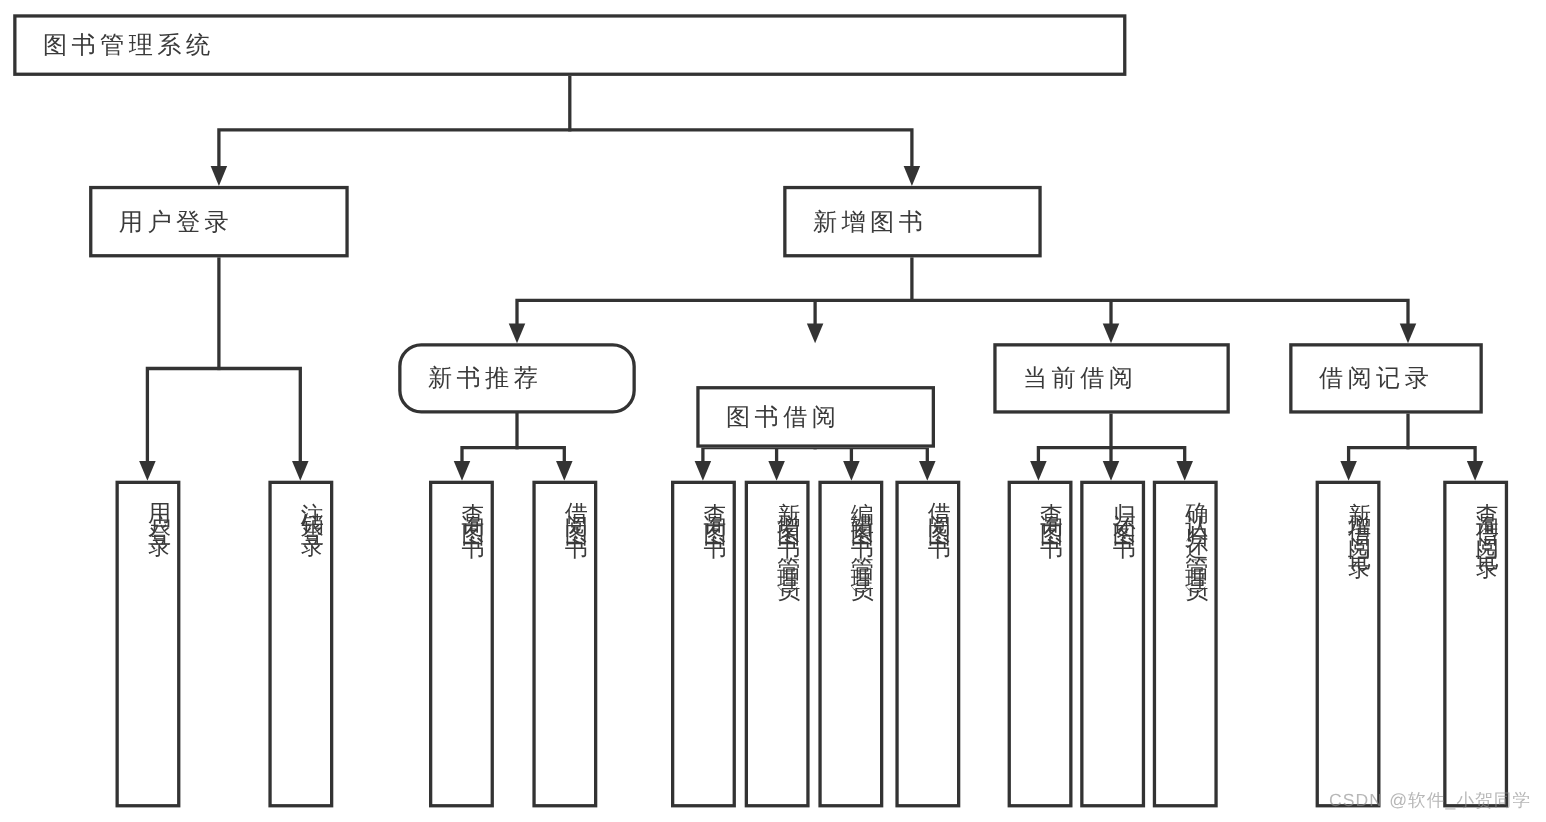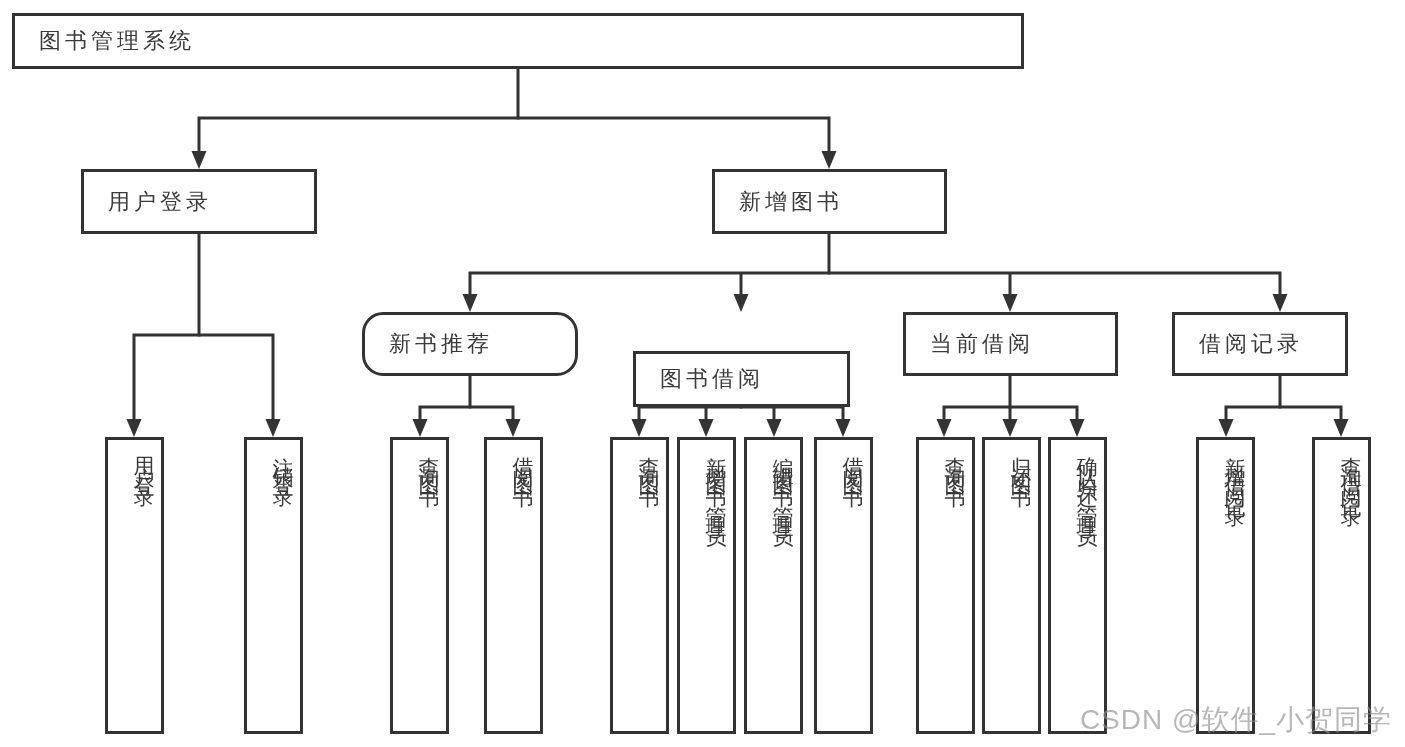--- a/index.html
+++ b/index.html
@@ -62,21 +62,21 @@
     text-orientation: mixed;
     font-size: 21px;
     letter-spacing: 10px;
     line-height: 1;
   }
   .watermark {
     position: absolute;
     right: 13px;
     bottom: 8px;
     z-index: 3;
-    font-size: 28px;
+    font-size: 16px;
     letter-spacing: 1px;
     color: rgba(145, 145, 145, 0.65);
     white-space: nowrap;
   }
 </style>
 </head>
 <body>
 
 <div class="stage">
 

